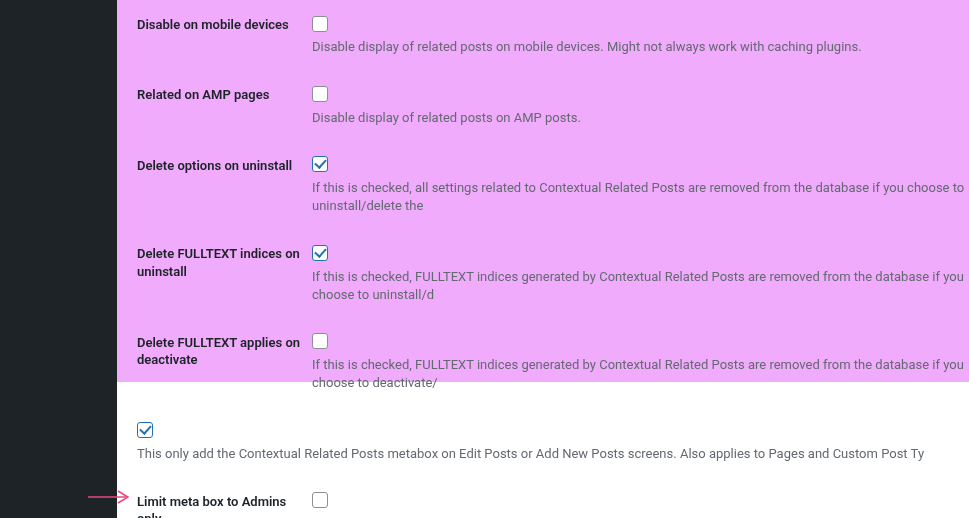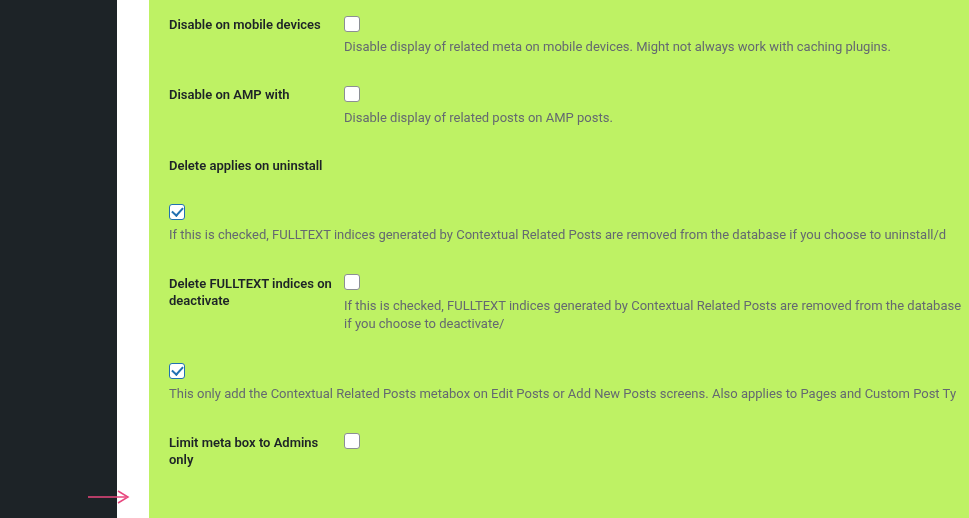--- a/index.html
+++ b/index.html
@@ -19,24 +19,23 @@
       top: 0;
       width: 117px;
       height: 518px;
       background: #1d2327;
     }
     .content {
       position: absolute;
       left: 117px;
       top: 0;
       right: 0;
-      height: 518px;
-      background: #bef264;
+      height: 382px;
+      background: #f0abfc;
       padding-left: 20px;
-      margin-left: 32px;
     }
     .form-table {
       width: 100%;
     }
     .form-row {
       display: flex;
       align-items: flex-start;
       padding-top: 14px;
       padding-bottom: 14px;
     }
@@ -109,45 +108,50 @@
 </svg>
 
 <div class="content">
 
   <div class="form-table">
 
     <div class="form-row">
       <div class="label-col">Disable on mobile devices</div>
       <div class="field-col">
         <span class="cb-wrap"><input type="checkbox" style=""></span>
-        <span class="desc">Disable display of related meta on mobile devices. Might not always work with caching plugins.</span>
+        <span class="desc">Disable display of related posts on mobile devices. Might not always work with caching plugins.</span>
       </div>
     </div>
 
     <div class="form-row">
-      <div class="label-col">Disable on AMP with</div>
+      <div class="label-col">Related on AMP pages</div>
       <div class="field-col">
         <span class="cb-wrap"><input type="checkbox" style=""></span>
         <span class="desc">Disable display of related posts on AMP posts.</span>
       </div>
     </div>
 
     <div class="form-row">
-      <div class="label-col">Delete applies on uninstall</div>
+      <div class="label-col">Delete options on uninstall</div>
+      <div class="field-col">
+        <span class="cb-wrap"><input type="checkbox" checked="" style=""></span>
+        <span class="desc">If this is checked, all settings related to Contextual Related Posts are removed from the database if you choose to uninstall/delete the </span>
+      </div>
     </div>
 
     <div class="form-row">
+      <div class="label-col">Delete FULLTEXT indices on uninstall</div>
       <div class="field-col">
         <span class="cb-wrap"><input type="checkbox" checked="" style=""></span>
         <span class="desc">If this is checked, FULLTEXT indices generated by Contextual Related Posts are removed from the database if you choose to uninstall/d</span>
       </div>
     </div>
 
     <div class="form-row">
-      <div class="label-col">Delete FULLTEXT indices on deactivate</div>
+      <div class="label-col">Delete FULLTEXT applies on deactivate</div>
       <div class="field-col">
         <span class="cb-wrap"><input type="checkbox" style=""></span>
         <span class="desc">If this is checked, FULLTEXT indices generated by Contextual Related Posts are removed from the database if you choose to deactivate/</span>
       </div>
     </div>
 
     <div class="form-row">
       <div class="field-col">
         <span class="cb-wrap"><input type="checkbox" checked="" style=""></span>
         <span class="desc">This only add the Contextual Related Posts metabox on Edit Posts or Add New Posts screens. Also applies to Pages and Custom Post Ty</span>

